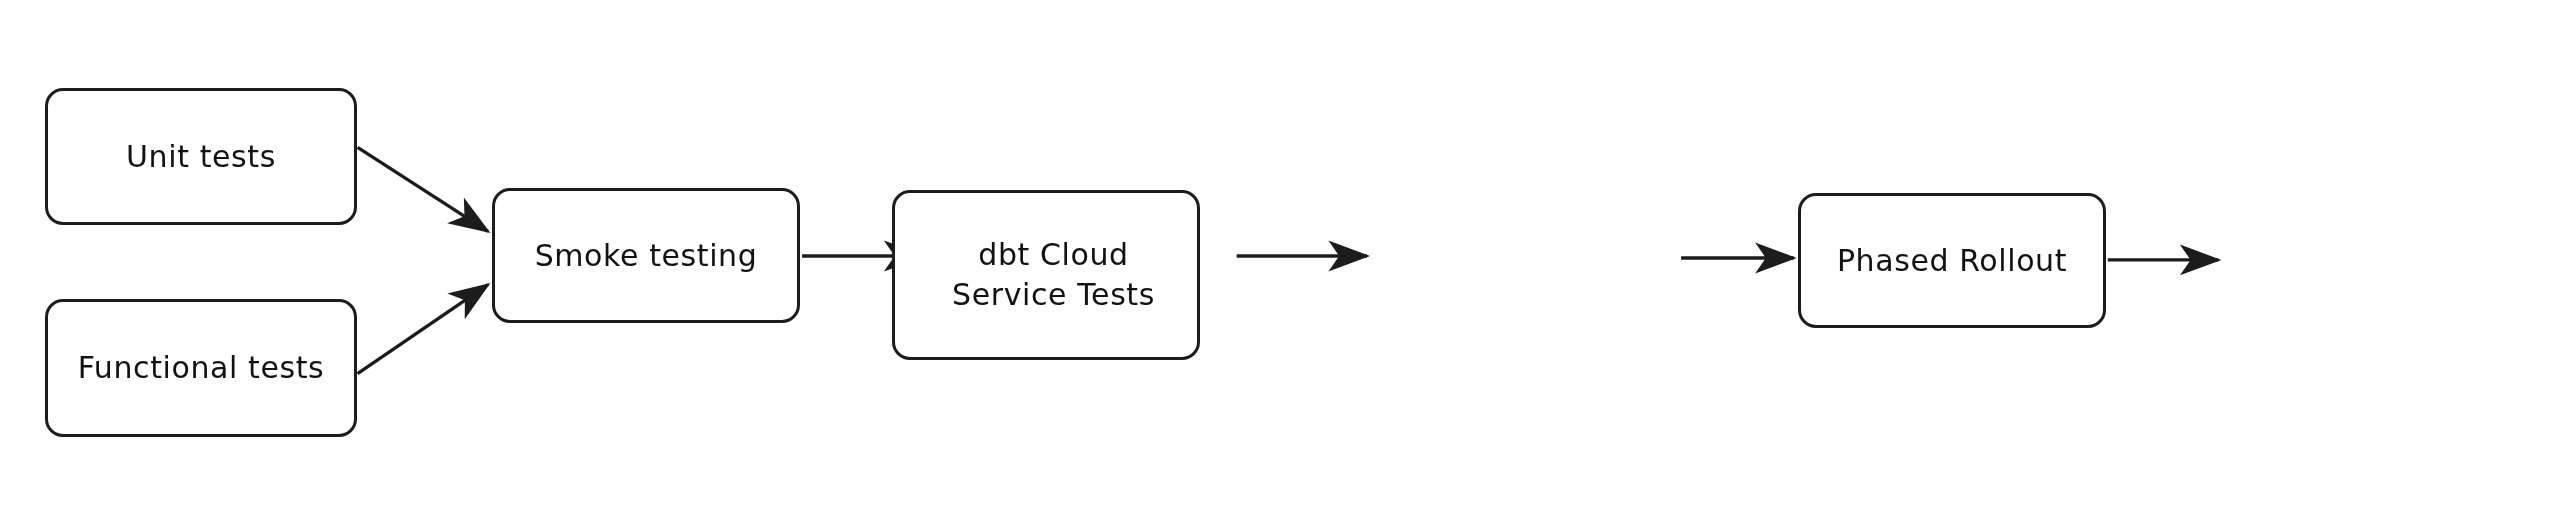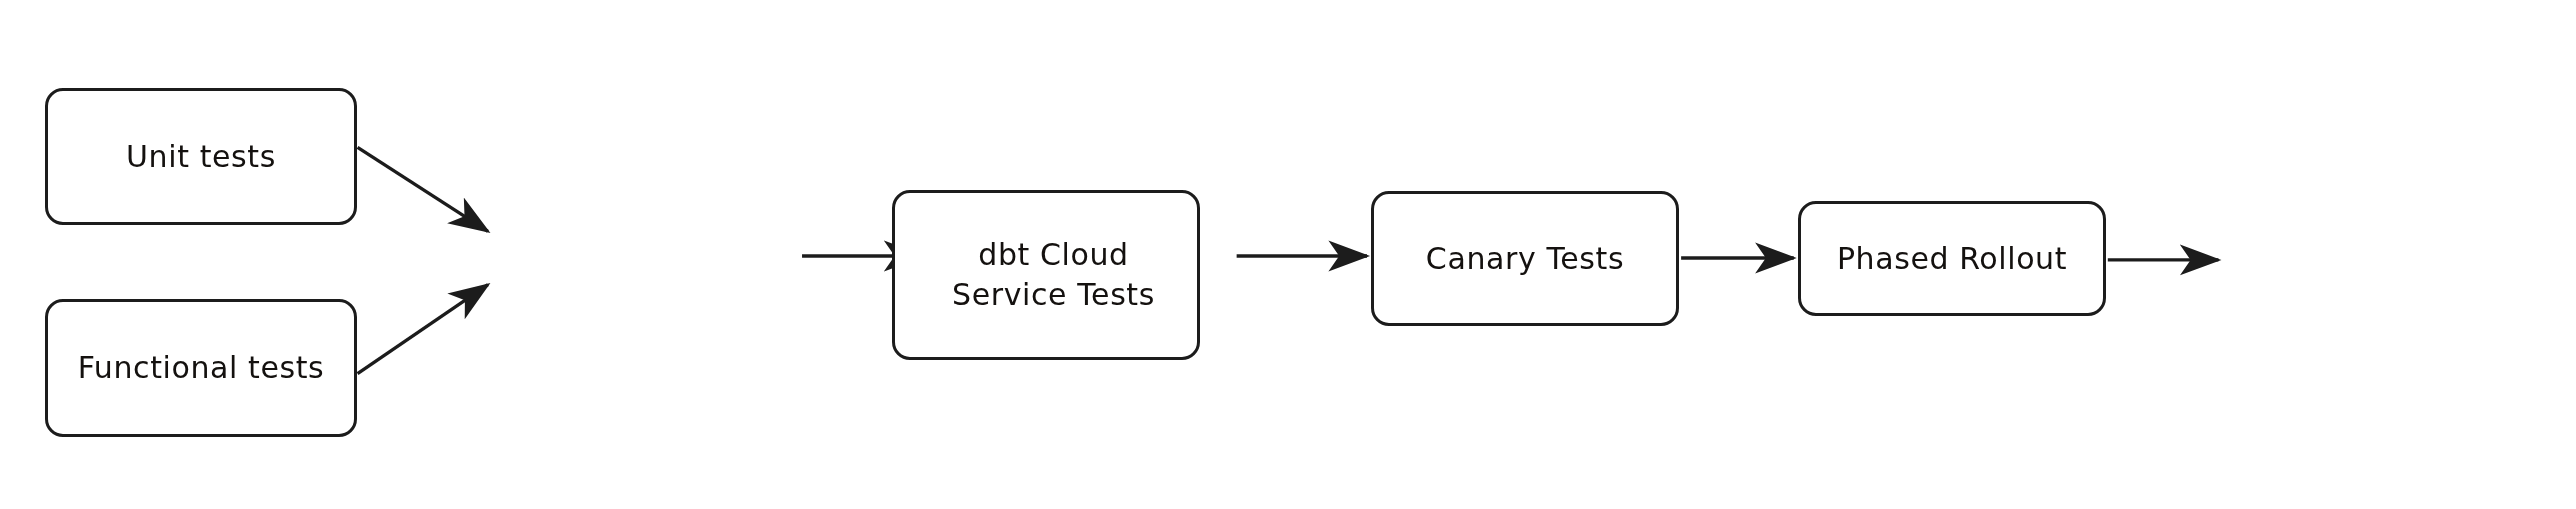--- a/index.html
+++ b/index.html
@@ -85,29 +85,29 @@
   </svg>
 
   <div class="node" style="left: 45px; top: 88px; width: 312px; height: 137px;">
     <span class="node-label">Unit tests</span>
   </div>
 
   <div class="node" style="left: 45px; top: 299px; width: 312px; height: 138px; justify-content: center;">
     <span class="node-label">Functional tests</span>
   </div>
 
+  <div class="node" style="left: 492px; top: 188px; width: 308px; height: 135px;">
+    <span class="node-label">Smoke testing</span>
+  </div>
 
   <div class="node" style="left: 892px; top: 190px; width: 308px; height: 170px; padding-left: 15px;">
     <span class="node-label">dbt Cloud
 Service Tests</span>
   </div>
 
-  <div class="node" style="left: 1371px; top: 191px; width: 308px; height: 135px;">
-    <span class="node-label">Canary Tests</span>
-  </div>
 
-  <div class="node" style="left: 1798px; top: 193px; width: 308px; height: 115px; margin-top: 8px;">
+  <div class="node" style="left: 1798px; top: 193px; width: 308px; height: 135px;">
     <span class="node-label">Phased Rollout</span>
   </div>
 
 
 </div>
 
 
 </body></html>

